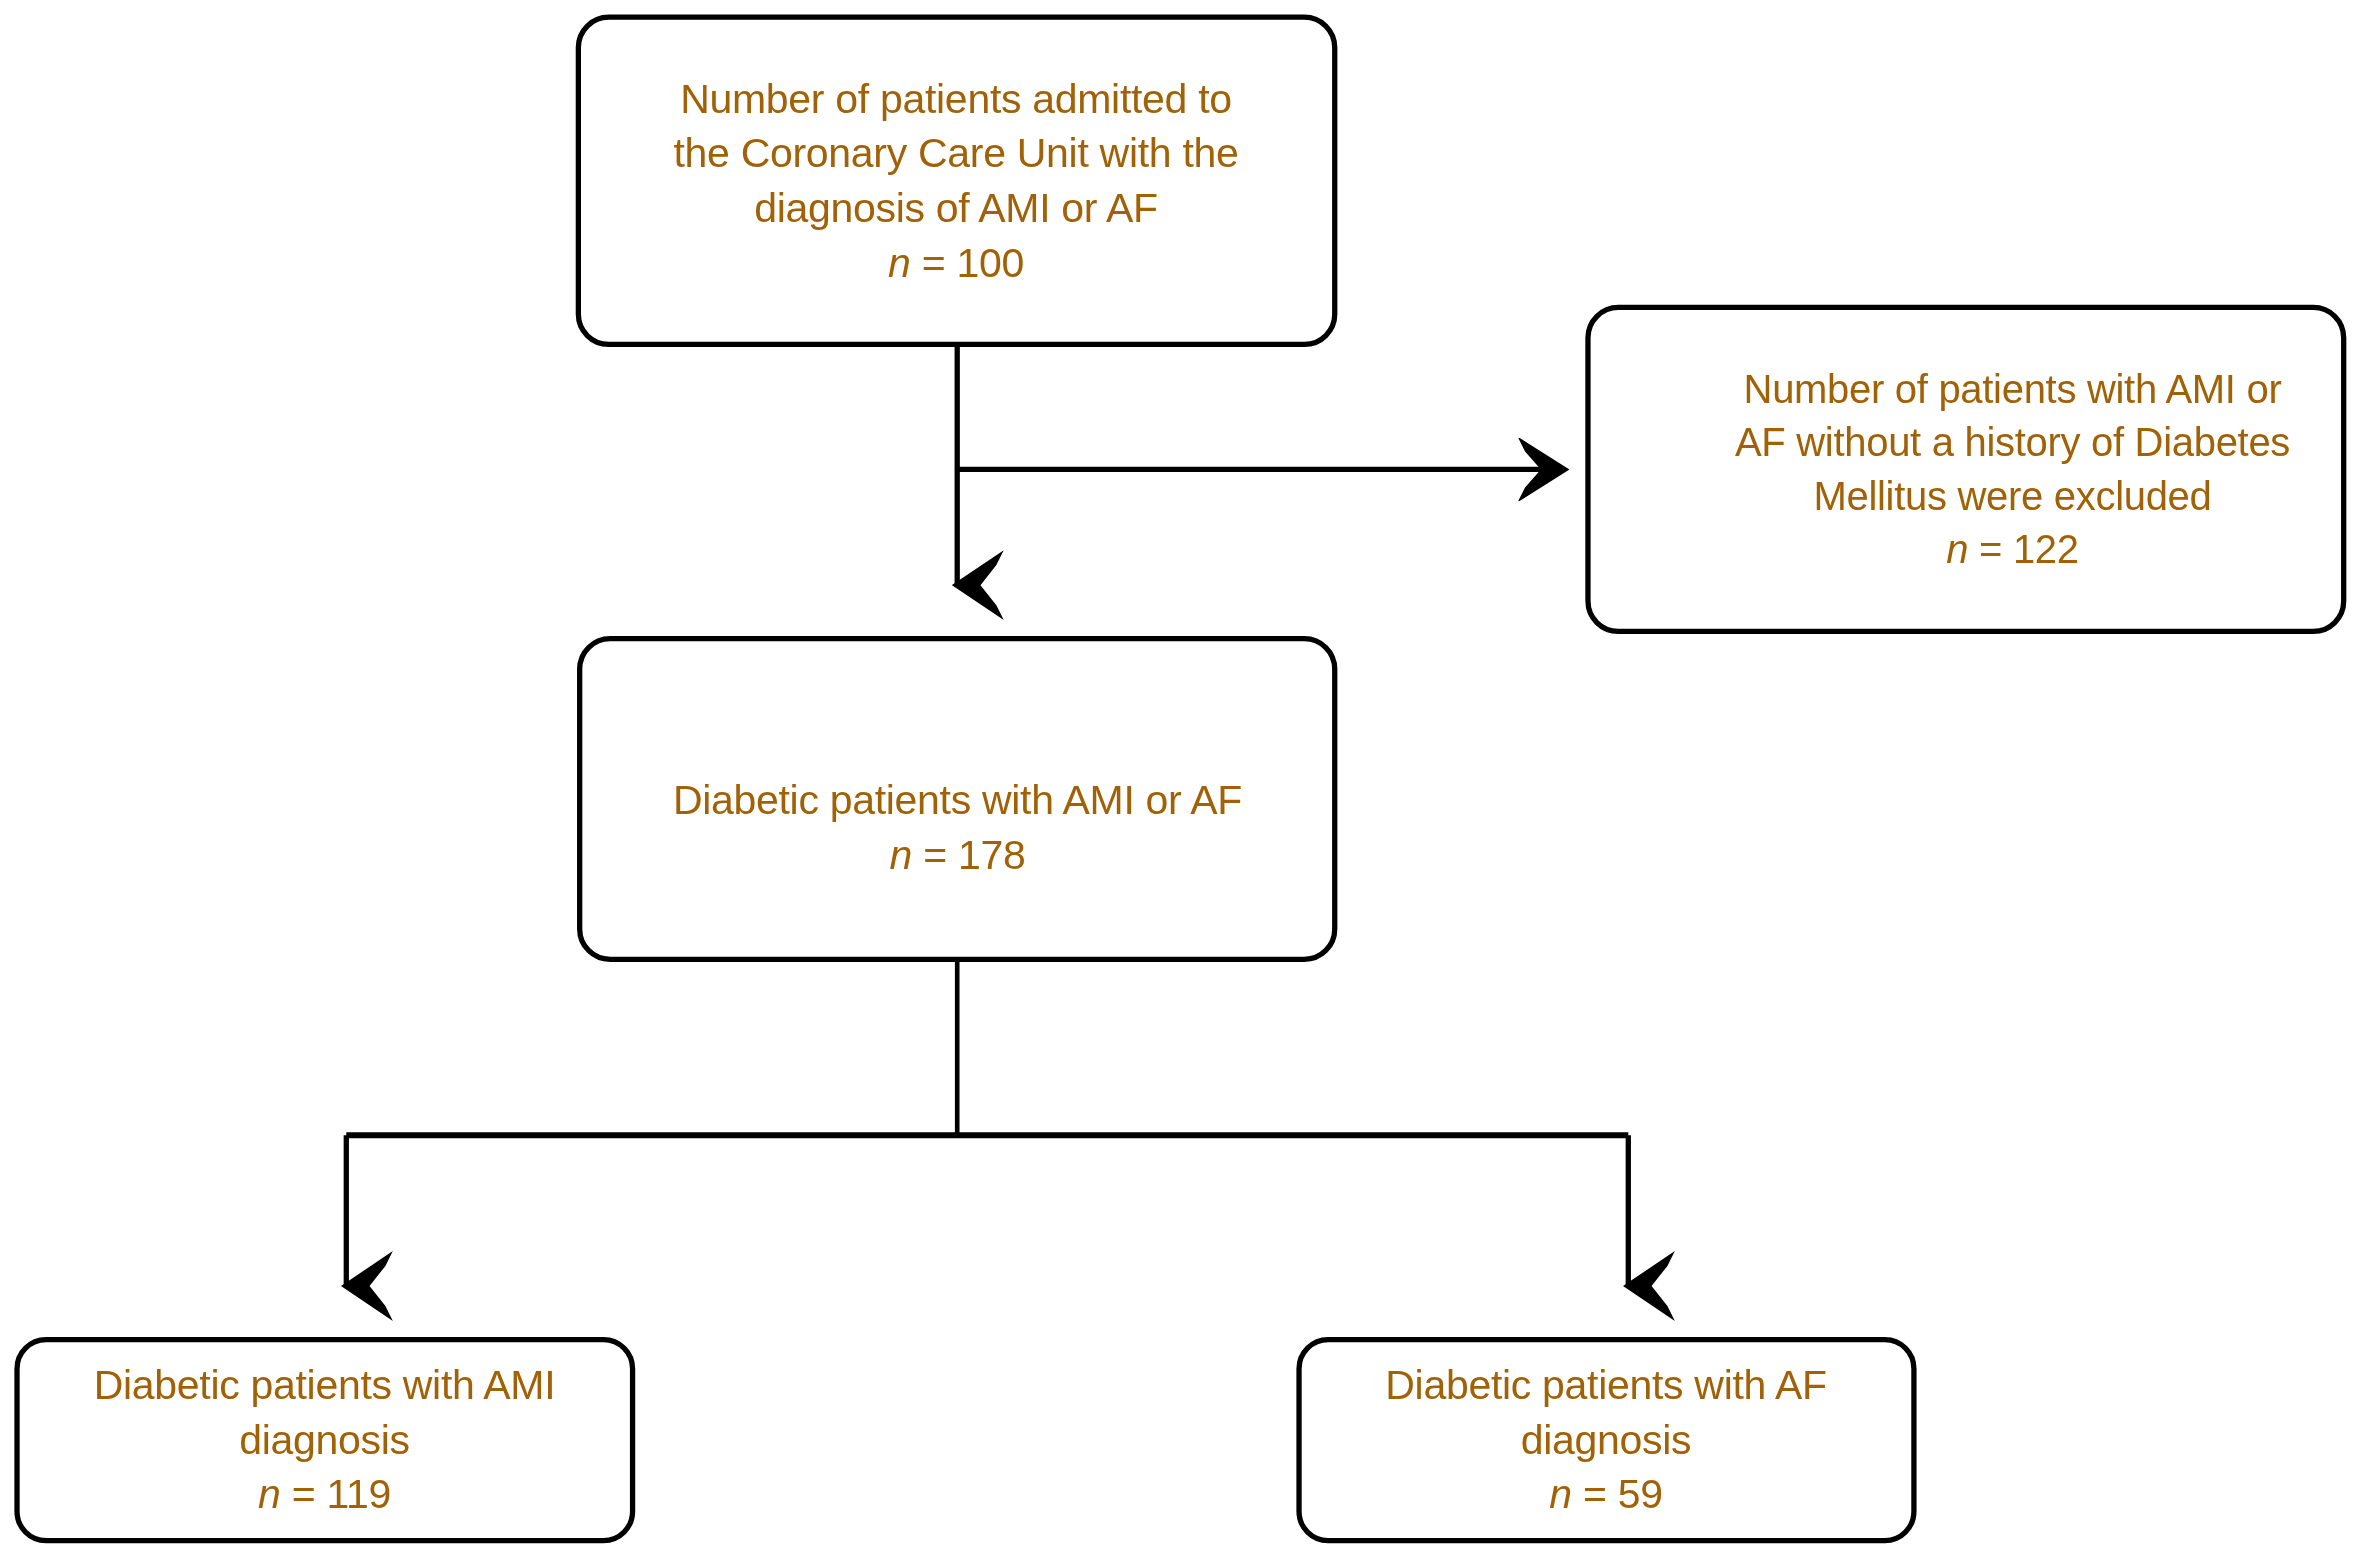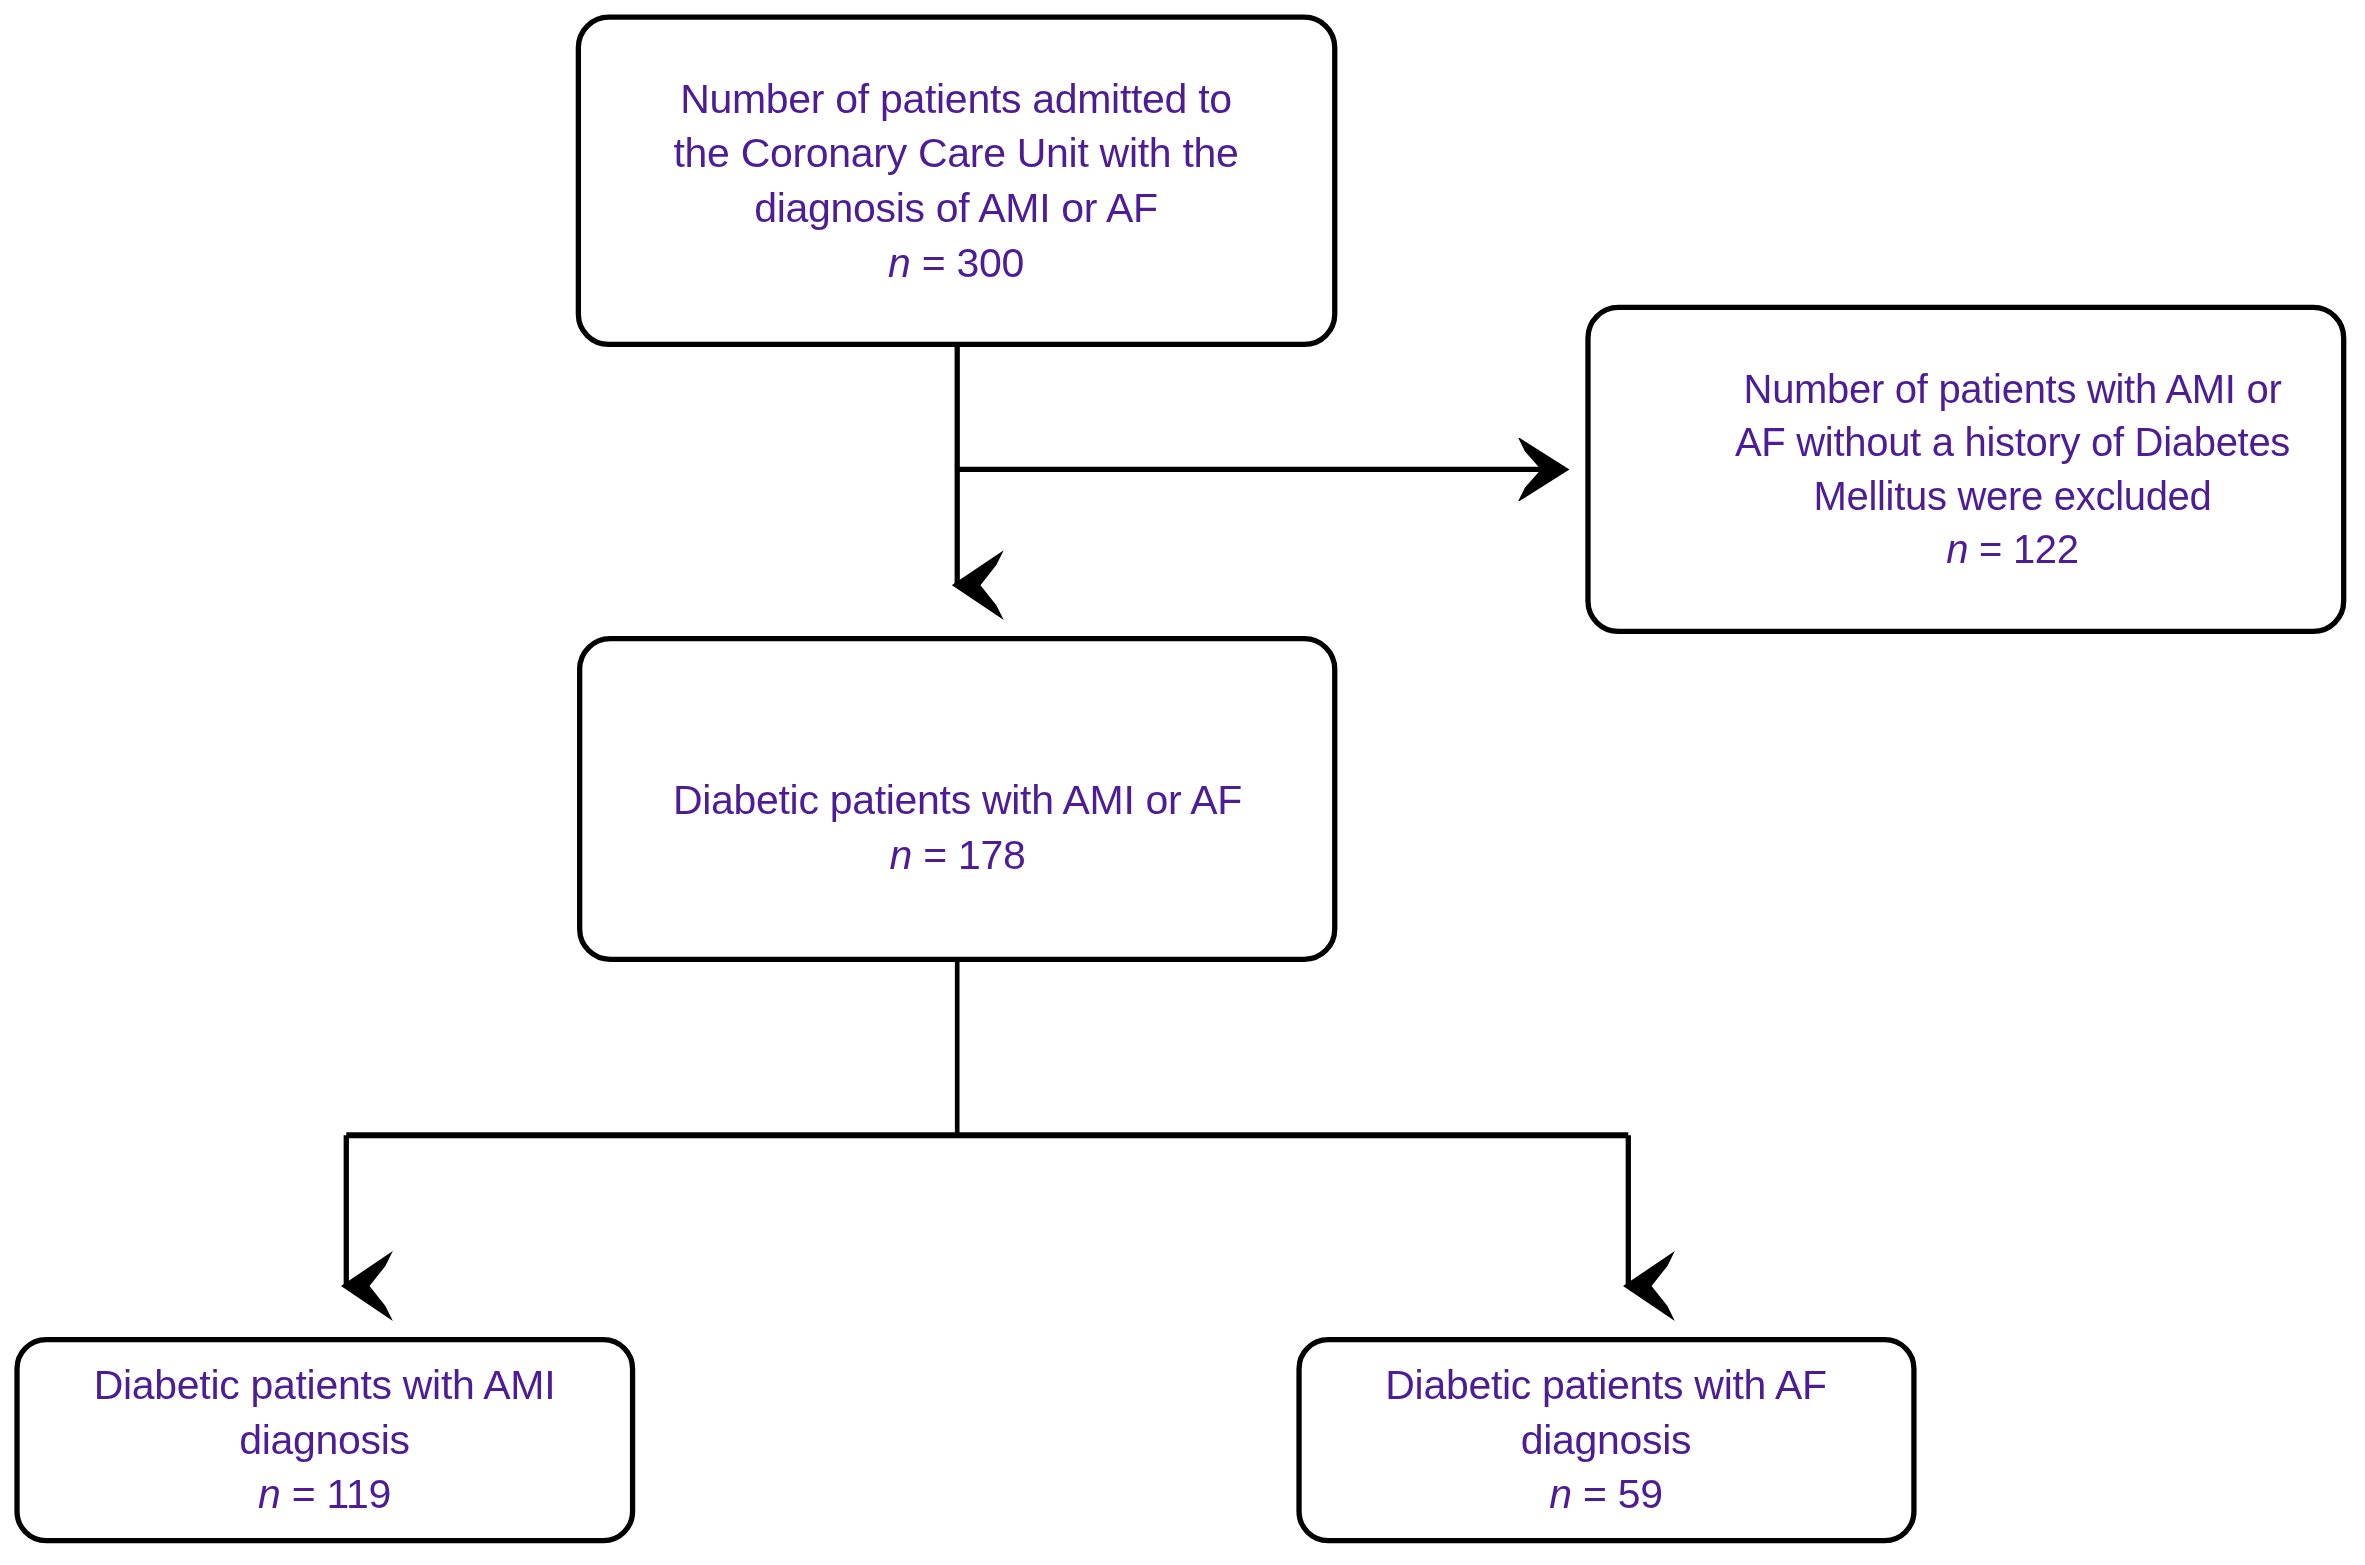--- a/index.html
+++ b/index.html
@@ -24,21 +24,21 @@
     height: 1565px;
   }
   .node {
     position: absolute;
     box-sizing: border-box;
     display: flex;
     flex-direction: column;
     align-items: center;
     justify-content: center;
     text-align: center;
-    color: #4c1d95;
+    color: #a16207;
     font-family: "Liberation Sans", sans-serif;
     font-size: 41px;
     line-height: 1.33;
     letter-spacing: -0.3px;
     padding: 0 22.5px;
   }
   .node .line { display: block; white-space: nowrap; }
   .node .nline { display: block; white-space: nowrap; }
   .nvar { font-style: italic; }
   #node-admitted   { left: 575px;  top: 14.5px;   width: 762px; height: 333px; }
@@ -92,21 +92,21 @@
     <rect x="2401" y="465" width="1143" height="490" rx="46" ry="46" fill="#ffffff" stroke="#000000" stroke-width="8"></rect>
     <rect x="876" y="966" width="1142" height="485" rx="46" ry="46" fill="#ffffff" stroke="#000000" stroke-width="8"></rect>
     <rect x="25" y="2026" width="931" height="304" rx="44" ry="44" fill="#ffffff" stroke="#000000" stroke-width="8"></rect>
     <rect x="1964" y="2026" width="930" height="304" rx="44" ry="44" fill="#ffffff" stroke="#000000" stroke-width="8"></rect>
   </svg>
 
   <div class="node" id="node-admitted">
     <span class="line">Number of patients admitted to</span>
     <span class="line">the Coronary Care Unit with the</span>
     <span class="line">diagnosis of AMI or AF</span>
-    <span class="nline"><span class="nvar">n</span><span> = </span><span>300</span></span>
+    <span class="nline"><span class="nvar">n</span><span> = </span><span>100</span></span>
   </div>
 
   <div class="node" id="node-excluded">
     <span class="line">Number of patients with AMI or</span>
     <span class="line">AF without a history of Diabetes</span>
     <span class="line">Mellitus were excluded</span>
     <span class="nline"><span class="nvar">n</span><span> = </span><span>122</span></span>
   </div>
 
   <div class="node" id="node-included">

